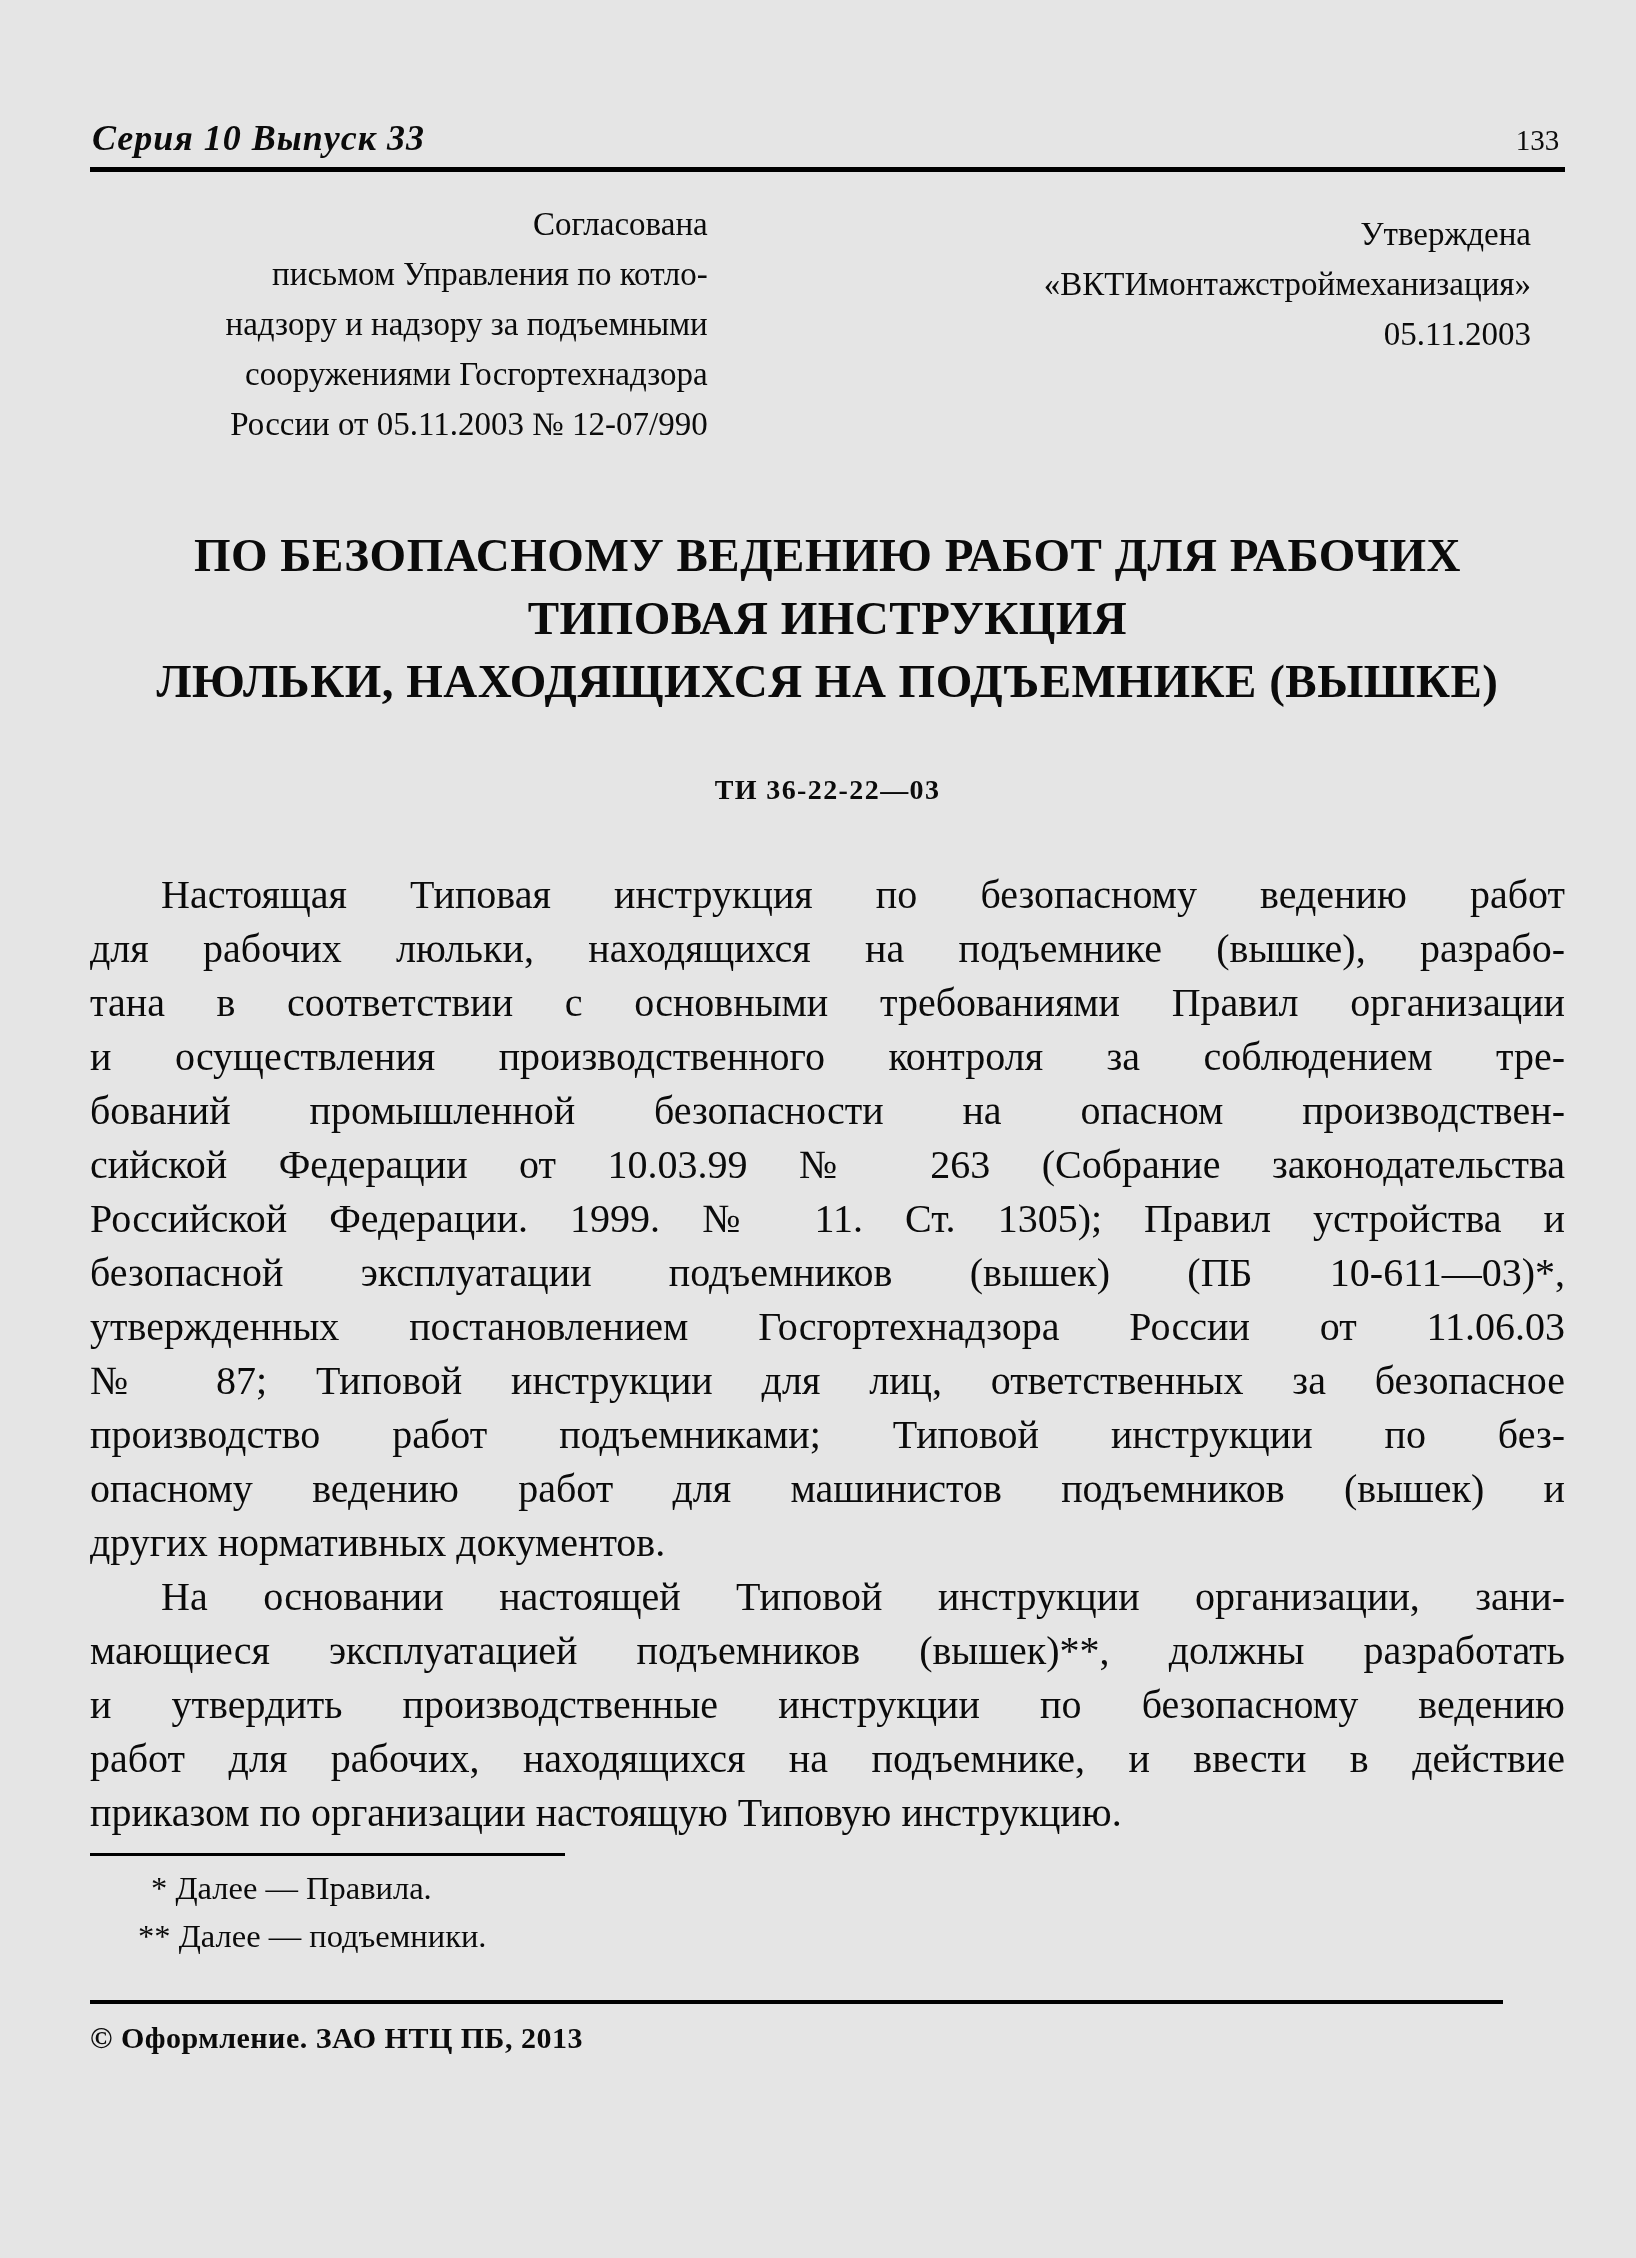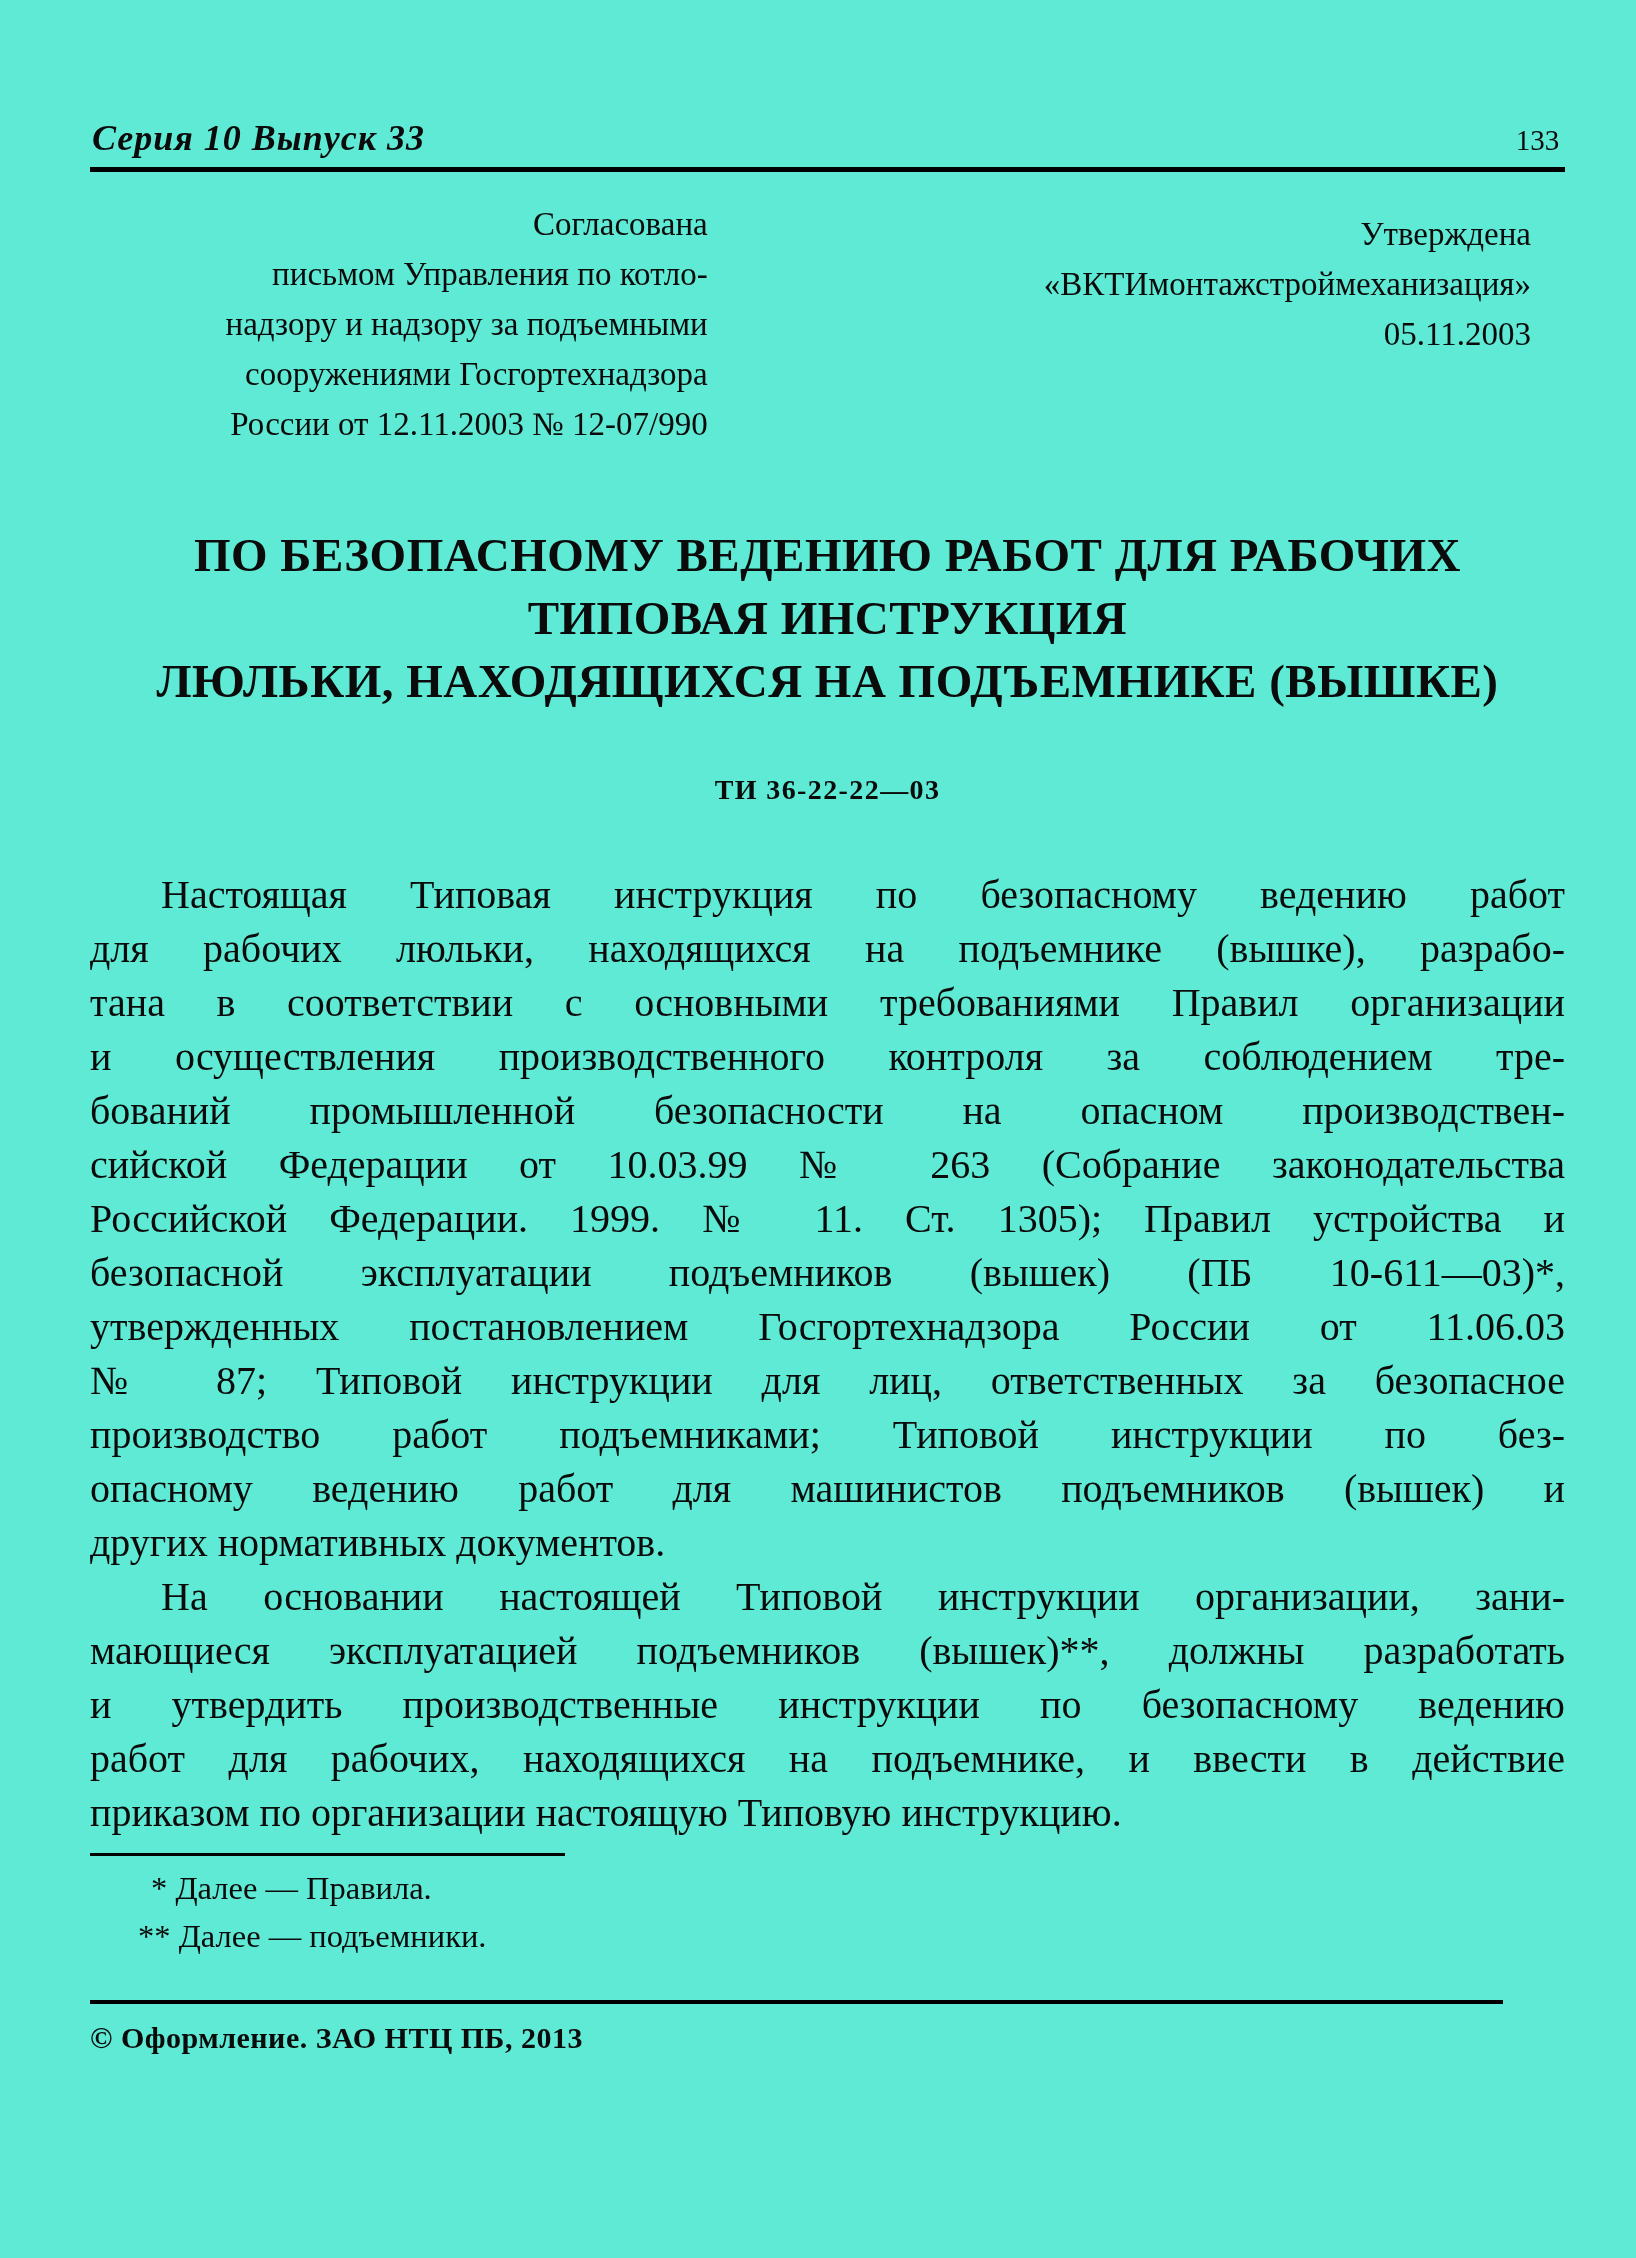--- a/index.html
+++ b/index.html
@@ -1,21 +1,21 @@
 <!DOCTYPE html>
 <html lang="ru"><head>
 <meta charset="utf-8">
 <style>
   html, body { margin: 0; padding: 0; background: #ffffff; }
   .page {
     position: relative;
     width: 1636px;
     height: 2259px;
     box-sizing: border-box;
-    background: #5eead4;
+    background: #e5e5e5;
     color: #0b0b0b;
     font-family: "Liberation Serif", serif;
     padding: 117px 71px 0 90px;
     overflow: hidden;
   }
   
   .header {
     display: flex;
     justify-content: space-between;
     align-items: baseline;
@@ -109,21 +109,21 @@
     <span class="pagenum">133</span>
   </div>
   <div class="rule-thick"></div>
 
   <div class="approval">
     <div class="approval-col left">
       <div>Согласована</div>
       <div>письмом Управления по котло-</div>
       <div>надзору и надзору за подъемными</div>
       <div>сооружениями Госгортехнадзора</div>
-      <div>России от 12.11.2003 № 12-07/990</div>
+      <div>России от 05.11.2003 № 12-07/990</div>
     </div>
     <div class="approval-col right">
       <div>Утверждена</div>
       <div>«ВКТИмонтажстроймеханизация»</div>
       <div>05.11.2003</div>
     </div>
   </div>
 
   <h1 class="title">
     <div>ПО БЕЗОПАСНОМУ ВЕДЕНИЮ РАБОТ ДЛЯ РАБОЧИХ</div>

